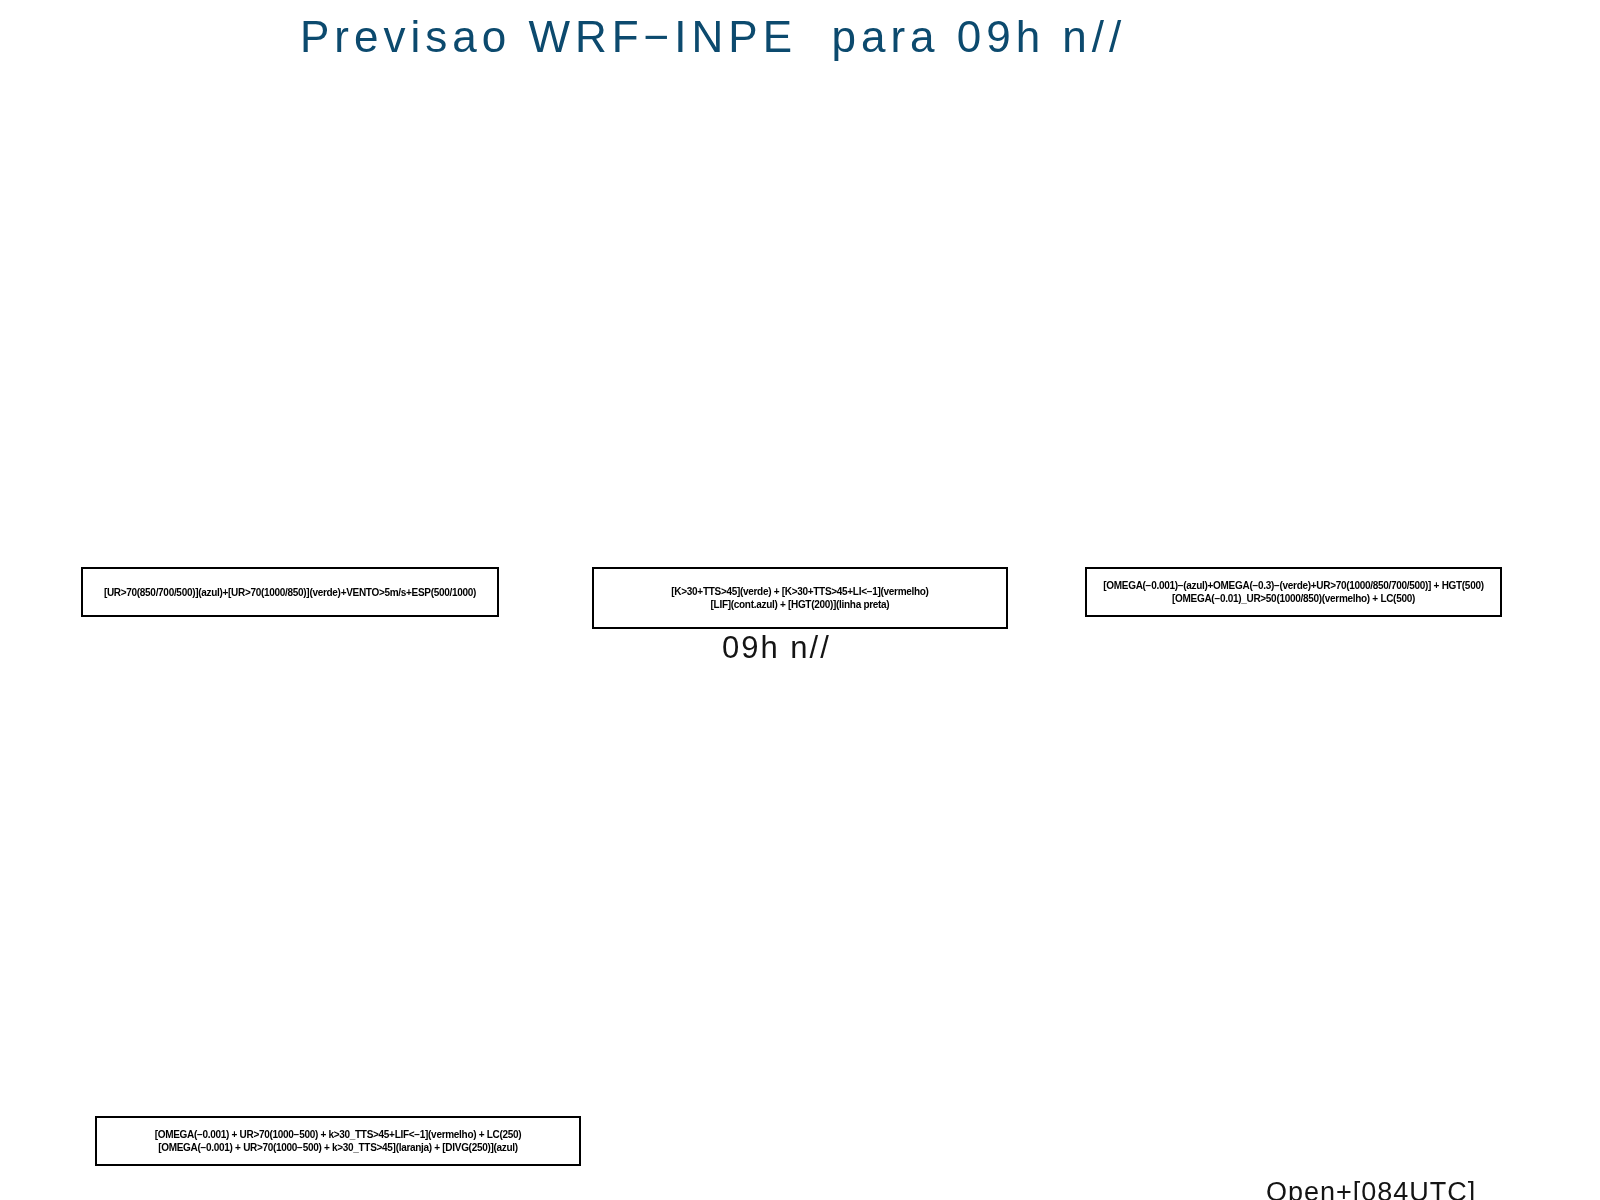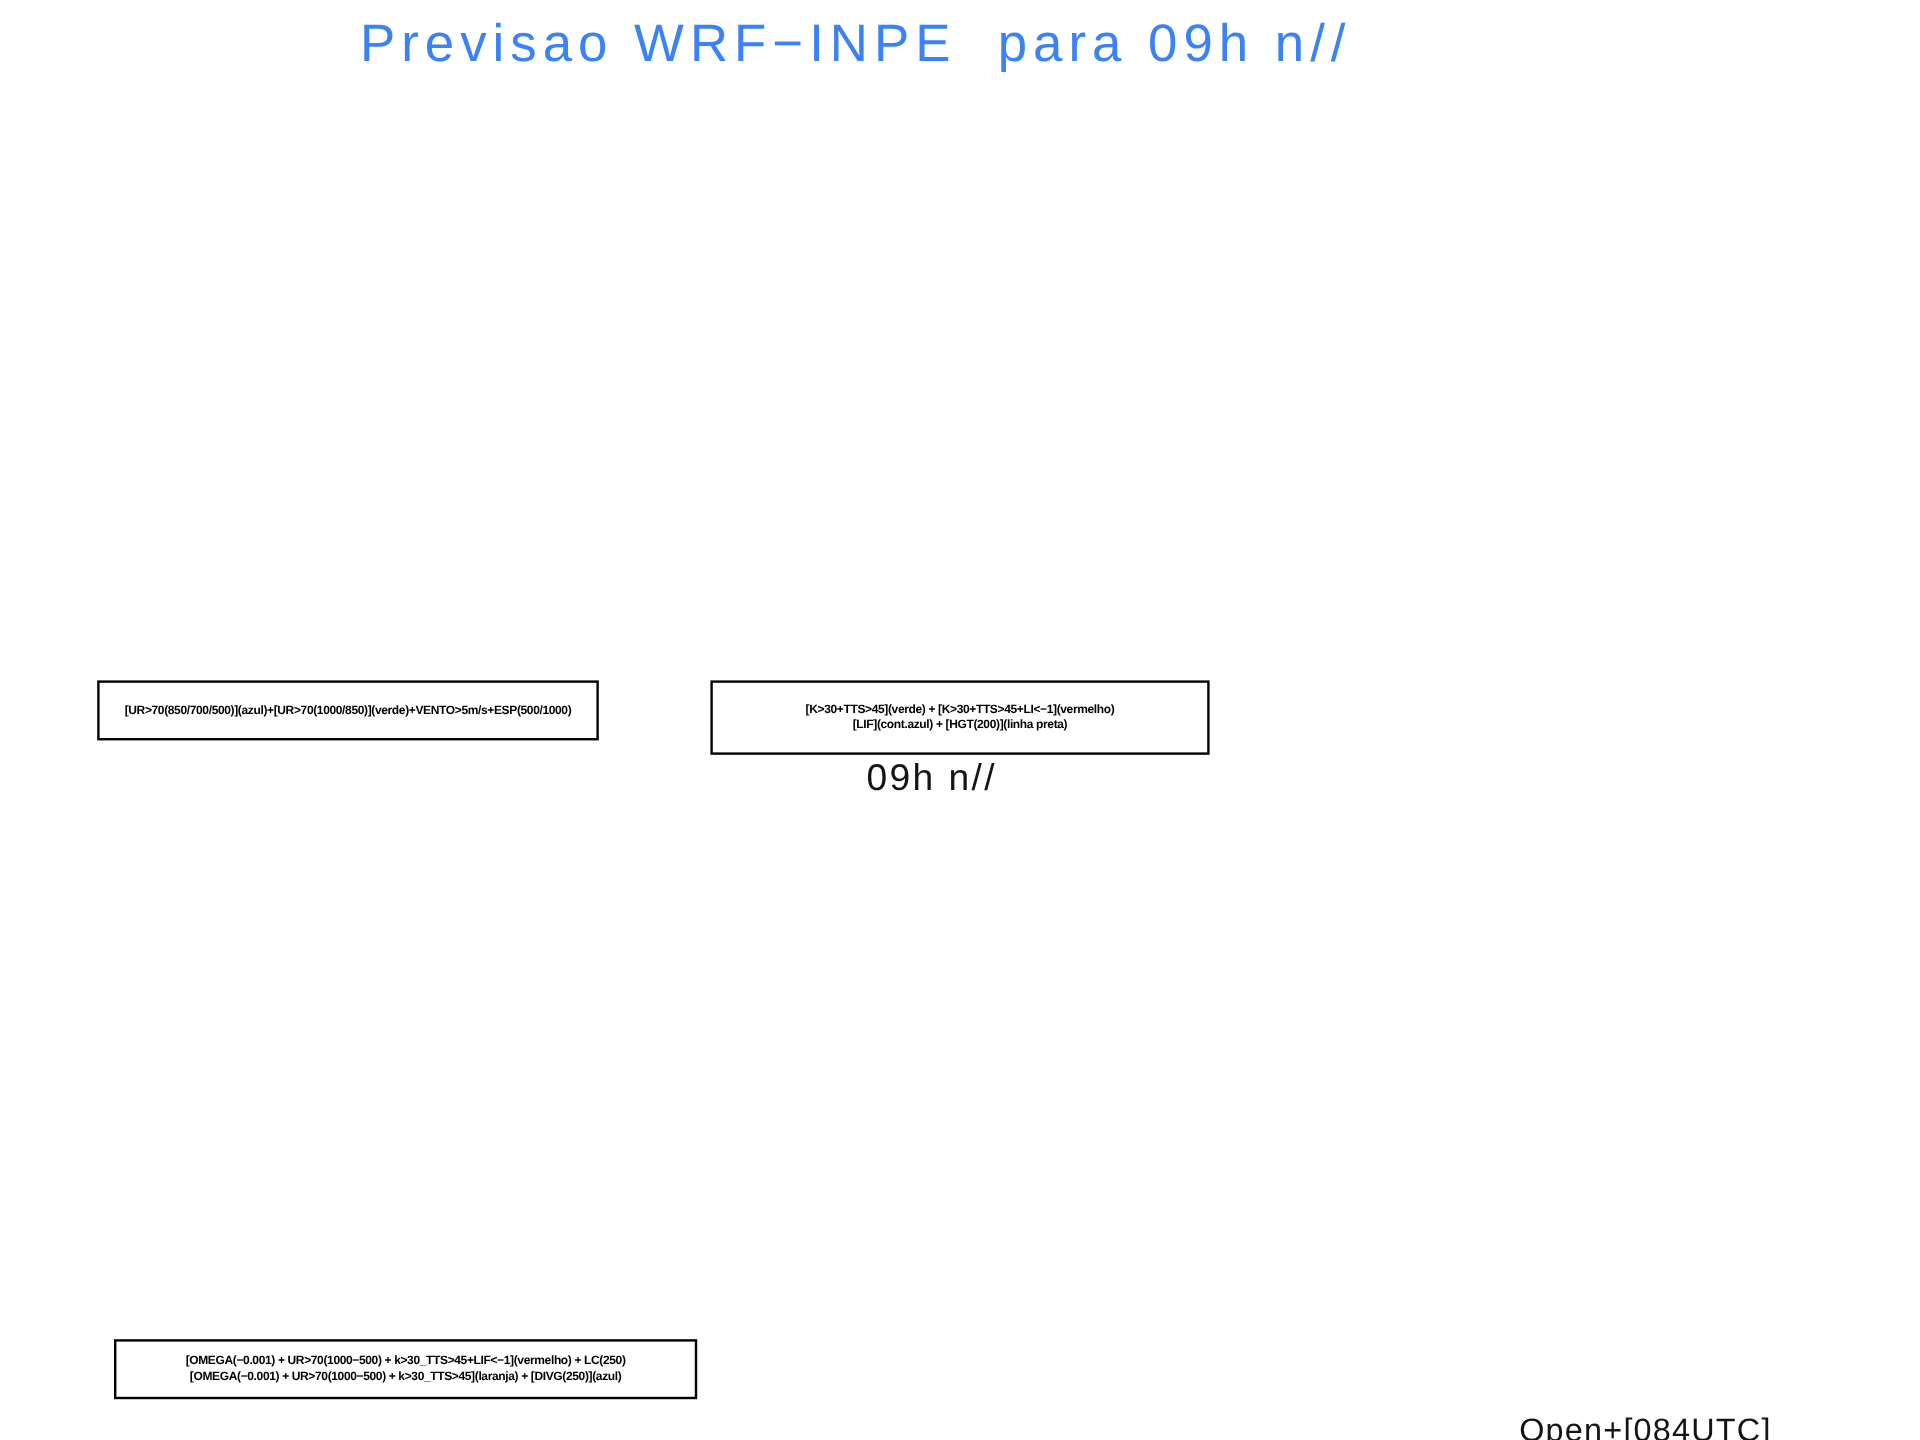--- a/index.html
+++ b/index.html
@@ -17,21 +17,21 @@
     color: #000000;
   }
   .plot-title {
     position: absolute;
     left: 300px;
     top: 12px;
     font-size: 44px;
     font-weight: 300;
     letter-spacing: 5px;
     white-space: pre;
-    color: #3b82f6;
+    color: #0c4a6e;
     text-align: center;
   }
   .subtitle {
     position: absolute;
     left: 722px;
     top: 630px;
     font-size: 31px;
     font-weight: 300;
     letter-spacing: 2px;
     white-space: pre;
@@ -88,20 +88,24 @@
   <div class="legend-box pos-top-left">
     <div class="legend-line">[UR&gt;70(850/700/500)](azul)+[UR&gt;70(1000/850)](verde)+VENTO&gt;5m/s+ESP(500/1000)</div>
     <div class="legend-line"></div>
   </div>
 
   <div class="legend-box pos-top-center">
     <div class="legend-line">[K&gt;30+TTS&gt;45](verde) + [K&gt;30+TTS&gt;45+LI&lt;−1](vermelho)</div>
     <div class="legend-line">[LIF](cont.azul) + [HGT(200)](linha preta)</div>
   </div>
 
+  <div class="legend-box pos-top-right">
+    <div class="legend-line">[OMEGA(−0.001)−(azul)+OMEGA(−0.3)−(verde)+UR&gt;70(1000/850/700/500)] + HGT(500)</div>
+    <div class="legend-line">[OMEGA(−0.01)_UR&gt;50(1000/850)(vermelho) + LC(500)</div>
+  </div>
 
   <div class="subtitle">09h n//</div>
 
   <div class="legend-box pos-bottom-left">
     <div class="legend-line">[OMEGA(−0.001) + UR&gt;70(1000−500) + k&gt;30_TTS&gt;45+LIF&lt;−1](vermelho) + LC(250)</div>
     <div class="legend-line">[OMEGA(−0.001) + UR&gt;70(1000−500) + k&gt;30_TTS&gt;45](laranja) + [DIVG(250)](azul)</div>
   </div>
 
 
 

